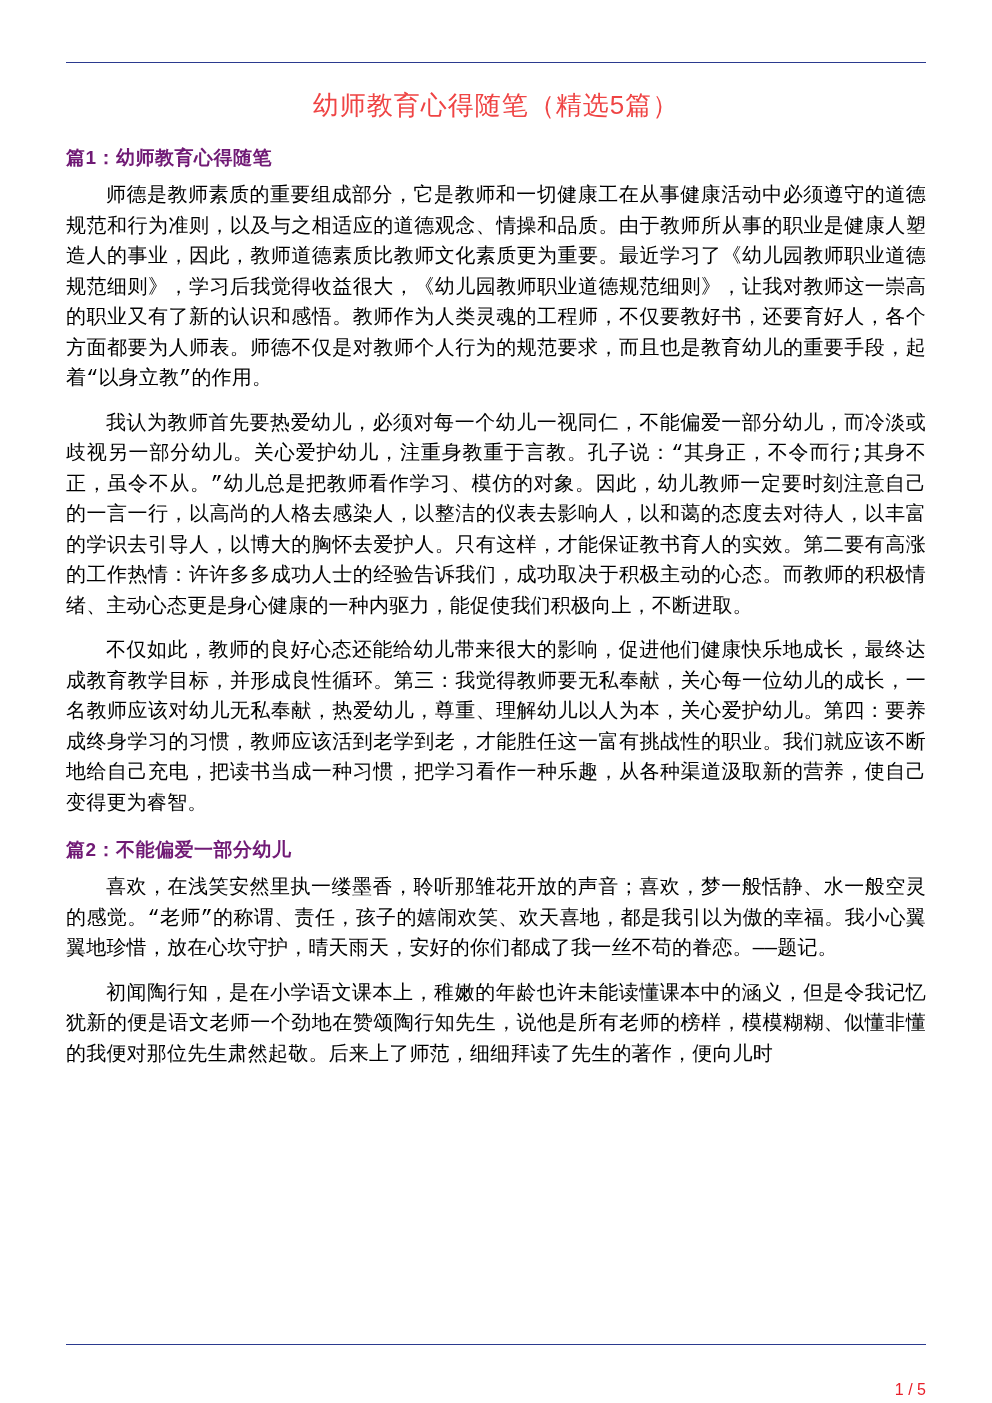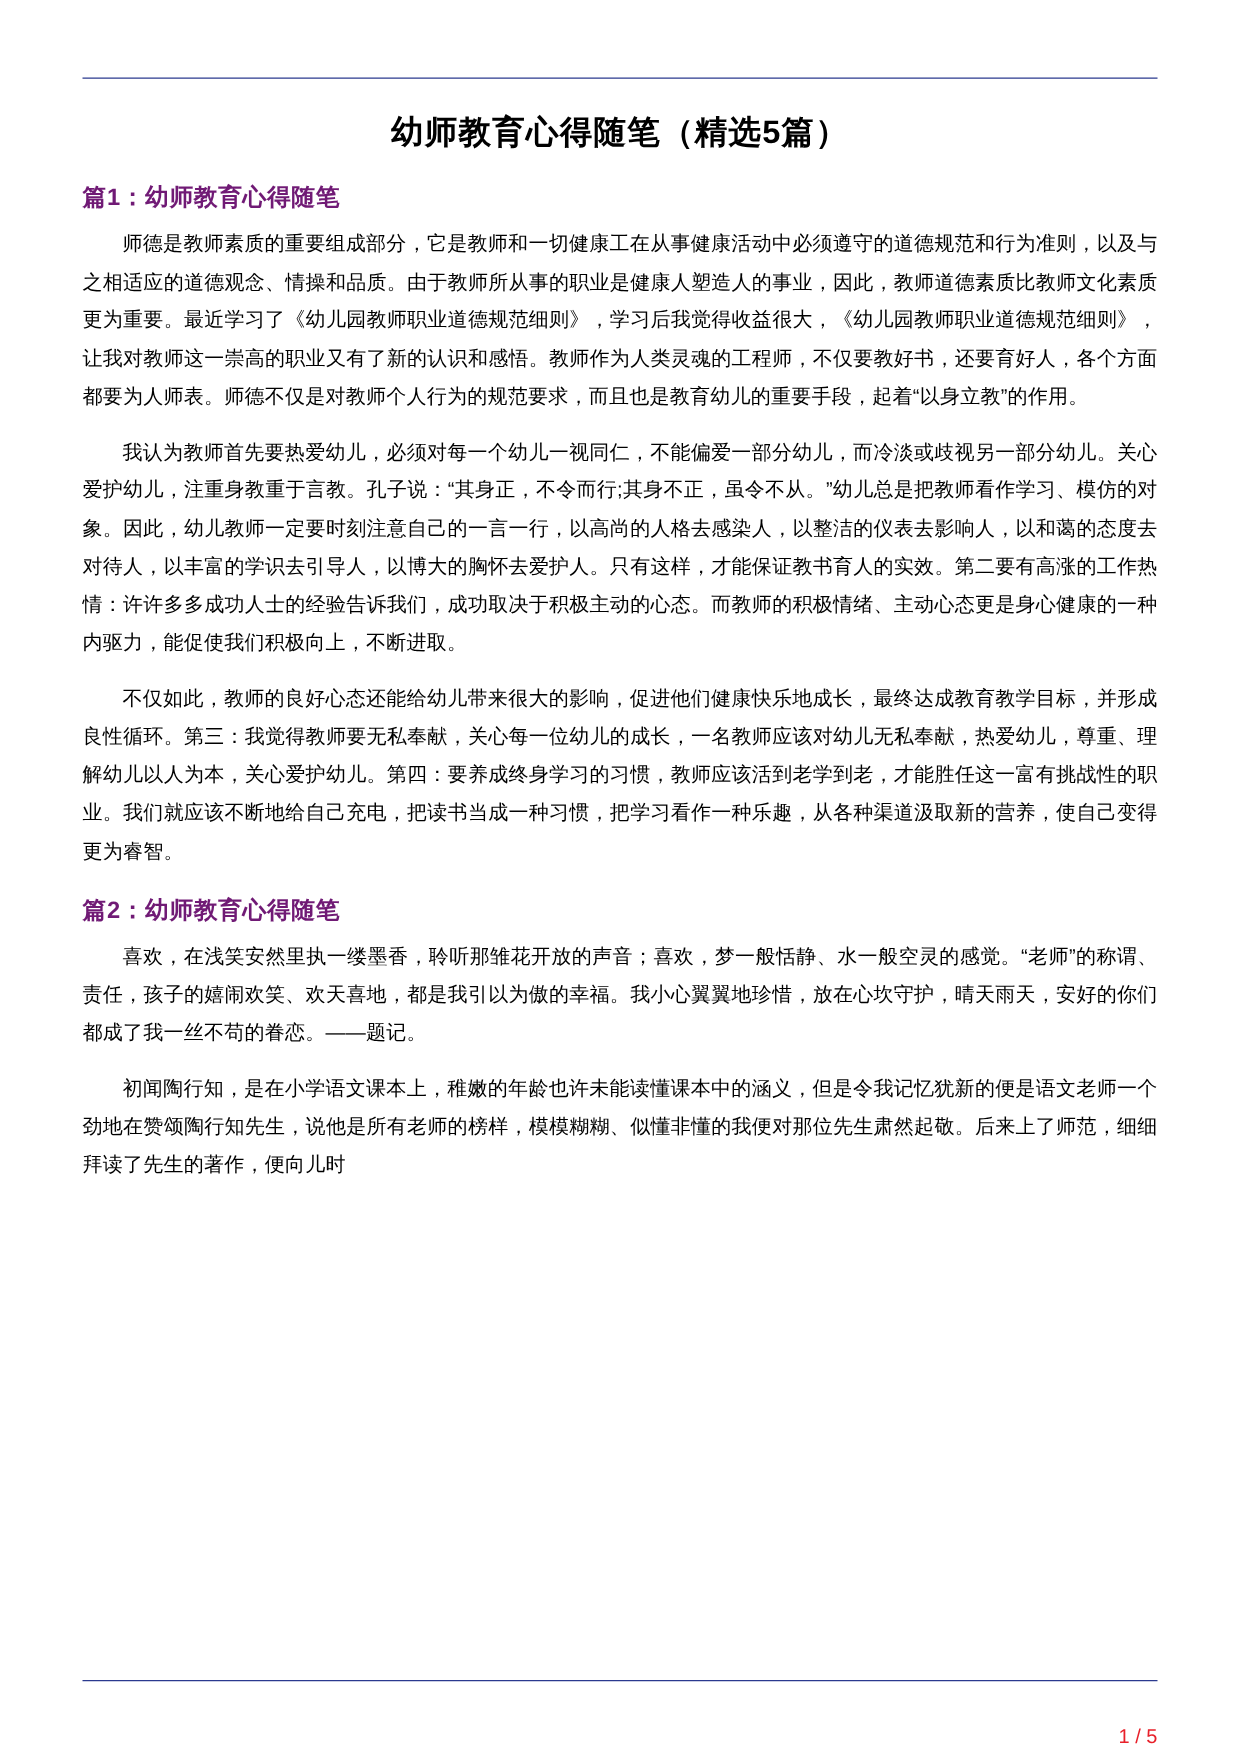--- a/index.html
+++ b/index.html
@@ -39,39 +39,40 @@
     bottom: 58px;
     height: 0;
     border-top: 1.5px solid #2b3a8f;
   }
   .content {
     margin-top: 88px;
   }
   .doc-title {
     text-align: center;
     font-size: 26px;
-    font-weight: bold;
+    font-weight: normal;
     letter-spacing: 1px;
     margin: 0 0 22px 0;
-    color: #000000;
+    color: #ef4444;
   }
   .section-heading {
     color: #701a75;
     font-size: 19px;
     font-weight: bold;
     margin: 18px 0 10px 0;
     letter-spacing: 0.5px;
   }
   .para {
-    font-size: 16px;
+    font-size: 20px;
     line-height: 30.5px;
     text-align: justify;
     text-justify: inter-ideograph;
     margin: 0 0 14px 0;
     letter-spacing: 0.2px;
+    font-family: Liberation Mono, monospace;
   }
   .para.indent {
     text-indent: 2em;
   }
   .footer {
     position: absolute;
     right: 66px;
     bottom: 4px;
     font-size: 16px;
     color: #e8202a;
@@ -85,20 +86,20 @@
   <div class="rule-top"></div>
 
   <div class="content">
     <h1 class="doc-title">幼师教育心得随笔（精选5篇）</h1>
 
     <h2 class="section-heading">篇1：幼师教育心得随笔</h2>
     <p class="para indent">师德是教师素质的重要组成部分，它是教师和一切健康工在从事健康活动中必须遵守的道德规范和行为准则，以及与之相适应的道德观念、情操和品质。由于教师所从事的职业是健康人塑造人的事业，因此，教师道德素质比教师文化素质更为重要。最近学习了《幼儿园教师职业道德规范细则》，学习后我觉得收益很大，《幼儿园教师职业道德规范细则》，让我对教师这一崇高的职业又有了新的认识和感悟。教师作为人类灵魂的工程师，不仅要教好书，还要育好人，各个方面都要为人师表。师德不仅是对教师个人行为的规范要求，而且也是教育幼儿的重要手段，起着“以身立教”的作用。</p>
     <p class="para indent">我认为教师首先要热爱幼儿，必须对每一个幼儿一视同仁，不能偏爱一部分幼儿，而冷淡或歧视另一部分幼儿。关心爱护幼儿，注重身教重于言教。孔子说：“其身正，不令而行;其身不正，虽令不从。”幼儿总是把教师看作学习、模仿的对象。因此，幼儿教师一定要时刻注意自己的一言一行，以高尚的人格去感染人，以整洁的仪表去影响人，以和蔼的态度去对待人，以丰富的学识去引导人，以博大的胸怀去爱护人。只有这样，才能保证教书育人的实效。第二要有高涨的工作热情：许许多多成功人士的经验告诉我们，成功取决于积极主动的心态。而教师的积极情绪、主动心态更是身心健康的一种内驱力，能促使我们积极向上，不断进取。</p>
     <p class="para indent">不仅如此，教师的良好心态还能给幼儿带来很大的影响，促进他们健康快乐地成长，最终达成教育教学目标，并形成良性循环。第三：我觉得教师要无私奉献，关心每一位幼儿的成长，一名教师应该对幼儿无私奉献，热爱幼儿，尊重、理解幼儿以人为本，关心爱护幼儿。第四：要养成终身学习的习惯，教师应该活到老学到老，才能胜任这一富有挑战性的职业。我们就应该不断地给自己充电，把读书当成一种习惯，把学习看作一种乐趣，从各种渠道汲取新的营养，使自己变得更为睿智。</p>
 
-    <h2 class="section-heading">篇2：幼师教育心得随笔</h2>
+    <h2 class="section-heading">篇2：不能偏爱一部分幼儿</h2>
     <p class="para indent">喜欢，在浅笑安然里执一缕墨香，聆听那雏花开放的声音；喜欢，梦一般恬静、水一般空灵的感觉。“老师”的称谓、责任，孩子的嬉闹欢笑、欢天喜地，都是我引以为傲的幸福。我小心翼翼地珍惜，放在心坎守护，晴天雨天，安好的你们都成了我一丝不苟的眷恋。——题记。</p>
     <p class="para indent">初闻陶行知，是在小学语文课本上，稚嫩的年龄也许未能读懂课本中的涵义，但是令我记忆犹新的便是语文老师一个劲地在赞颂陶行知先生，说他是所有老师的榜样，模模糊糊、似懂非懂的我便对那位先生肃然起敬。后来上了师范，细细拜读了先生的著作，便向儿时</p>
   </div>
 
   <div class="rule-bottom"></div>
   <div class="footer">1 / 5</div>
 </div>
 
 </body></html>

